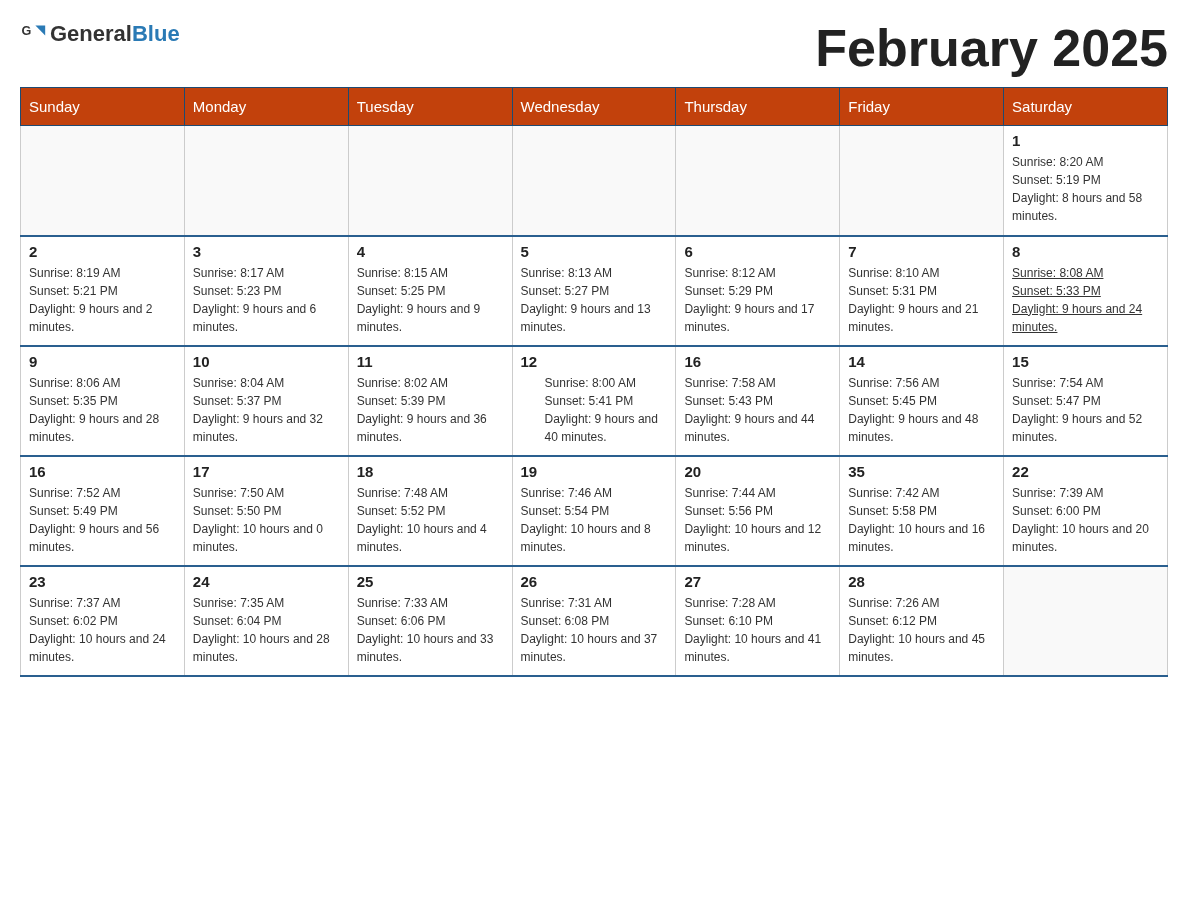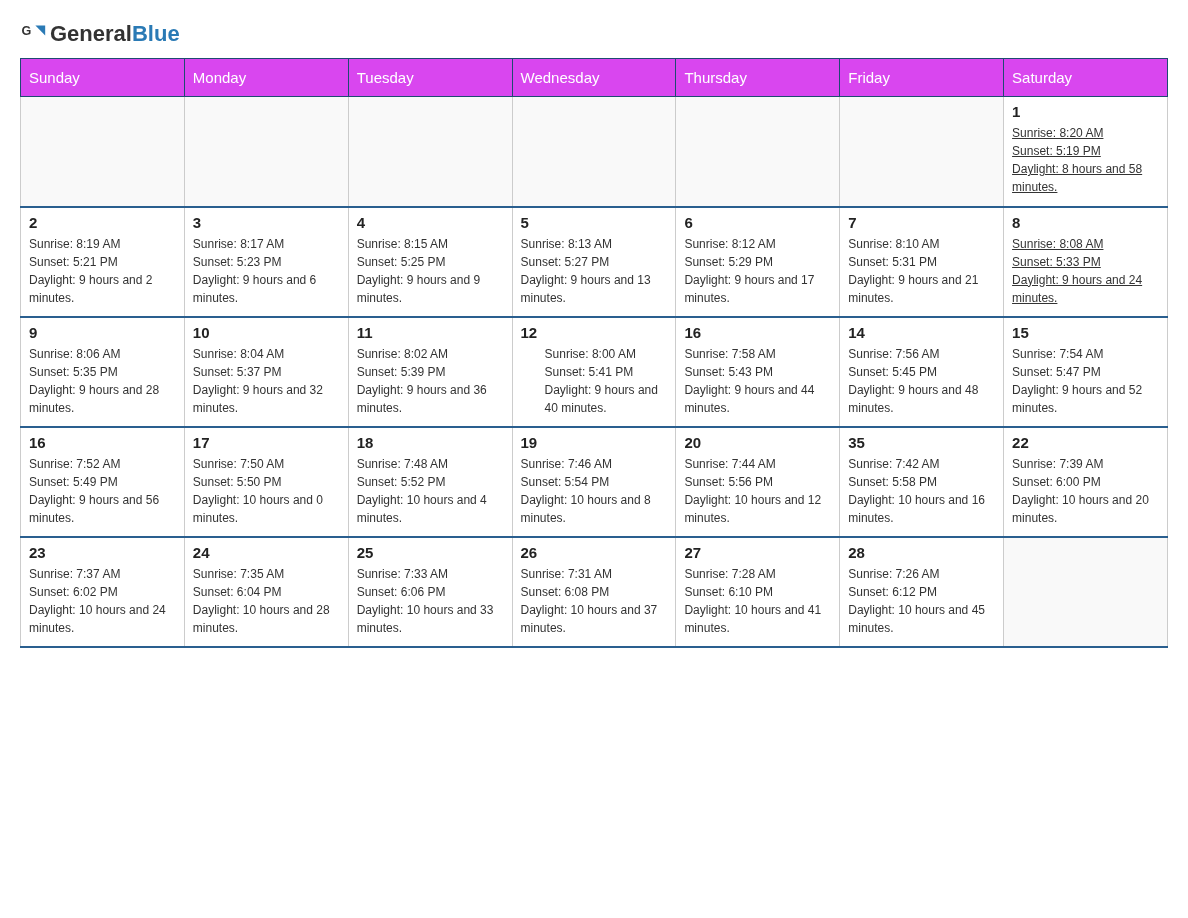--- a/index.html
+++ b/index.html
@@ -43,21 +43,21 @@
       font-size: 20px;
       color: #444;
       margin-top: 4px;
     }
     .calendar {
       width: 100%;
       border-collapse: collapse;
       margin-top: 8px;
     }
     .calendar thead tr th {
-      background-color: #d946ef;
+      background-color: #c2410c;
       color: #fff;
       padding: 10px 8px;
       font-size: 15px;
       font-weight: normal;
       text-align: left;
       border: 1px solid #1e4a72;
     }
     .calendar tbody tr td {
       vertical-align: top;
       padding: 6px 8px;
@@ -94,20 +94,21 @@
   <div class="logo">
     <svg class="logo-icon" viewBox="0 0 40 40" xmlns="http://www.w3.org/2000/svg">
       <text x="2" y="22" font-size="18" font-weight="bold" fill="#333">G</text>
       <polygon points="22,8 36,8 36,22" fill="#2a7ab5"></polygon>
     </svg>
     <span>
       <span class="logo-general">General</span><span class="logo-blue">Blue</span>
     </span>
   </div>
   <div class="title-block">
+    <div class="month-title">February 2025</div>
   </div>
 </div>
 
 <table class="calendar">
   <thead>
     <tr>
     <th>Sunday</th>
         <th>Monday</th>
         <th>Tuesday</th>
         <th>Wednesday</th>
@@ -119,21 +120,21 @@
   <tbody id="calendar-body">
   <tr>
         <td class="empty-cell"></td>
         <td class="empty-cell"></td>
         <td class="empty-cell"></td>
         <td class="empty-cell"></td>
         <td class="empty-cell"></td>
         <td class="empty-cell"></td>
         <td>
           <span class="day-number">1</span>
-          <div class="day-info" style="white-space: pre-line; text-decoration: underline;">Sunrise: 8:20 AM
+          <div class="day-info" style="white-space: pre-line;">Sunrise: 8:20 AM
 Sunset: 5:19 PM
 Daylight: 8 hours and 58 minutes.</div>
         </td>
       </tr>
       <tr>
         <td>
           <span class="day-number">2</span>
           <div class="day-info" style="white-space: pre-line;">Sunrise: 8:19 AM
 Sunset: 5:21 PM
 Daylight: 9 hours and 2 minutes.</div>

